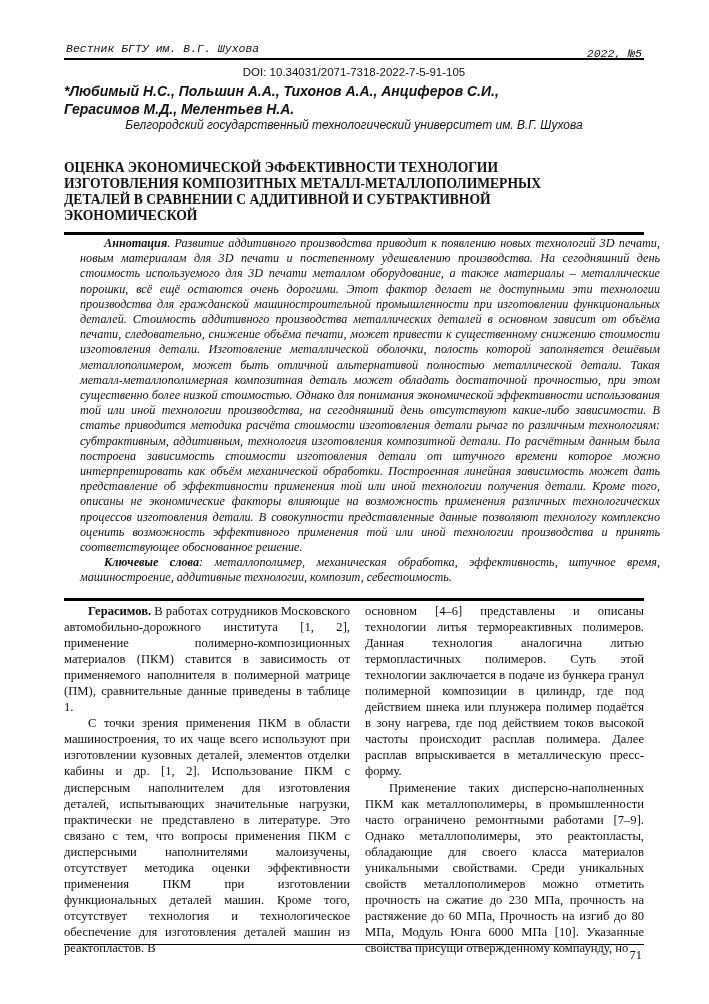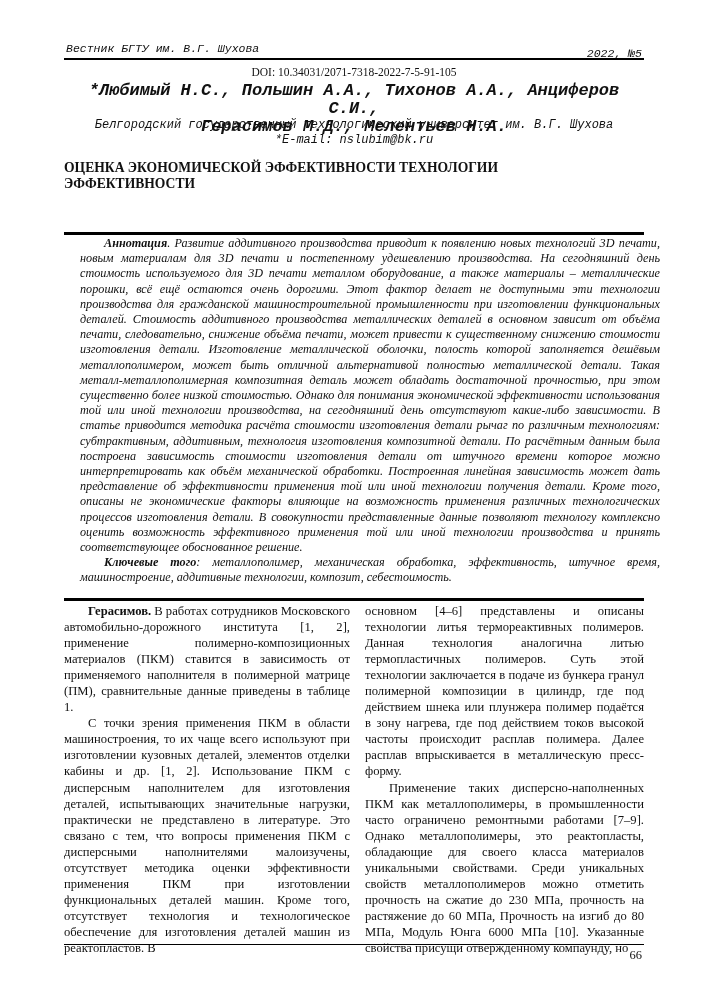--- a/index.html
+++ b/index.html
@@ -6,25 +6,25 @@
   body { width: 709px; height: 1004px; position: relative; overflow: hidden; color: #111; }
   .page { position: absolute; left: 64px; top: 0; width: 580px; }
 
   .running-head { position: absolute; top: 42px; left: 0; width: 580px; height: 16px;
     font-family: Liberation Mono, monospace; font-style: italic; font-size: 11.5px; }
   .running-head .left { position: absolute; left: 2px; top: 0; }
   .running-head .right { position: absolute; right: 2px; top: 5px; }
   .rule-head { position: absolute; top: 58px; left: 0; width: 580px; height: 2px; background: #000; }
 
   .doi { position: absolute; top: 66px; left: 0; width: 580px; text-align: center;
-    font-family: Liberation Serif, serif; font-size: 11.5px; }
-  .authors { position: absolute; top: 82px; left: 0; width: 580px; text-align: center;
-    font-family: Liberation Mono, monospace; font-style: italic; font-weight: bold; font-size: 17px; line-height: 18px; }
+    font-family: Liberation Sans, sans-serif; font-size: 11.5px; }
+  .authors { position: absolute; top: 82px; left: 0; width: 580px; 
+    font-family: Liberation Sans, sans-serif; font-style: italic; font-weight: bold; font-size: 14px; line-height: 18px; }
   .affil { position: absolute; top: 118px; left: 0; width: 580px; text-align: center;
-    font-family: Liberation Mono, monospace; font-style: italic; font-size: 12px; line-height: 15px; }
+    font-family: Liberation Sans, sans-serif; font-style: italic; font-size: 12px; line-height: 15px; }
 
   .title { position: absolute; top: 160px; left: 0; width: 580px; text-align: left;
     font-family: "Liberation Serif", serif; font-weight: bold; font-size: 13.6px; line-height: 16px; }
   .rule-abs-top { position: absolute; top: 232px; left: 0; width: 580px; height: 3px; background: #000; }
 
   .abstract { position: absolute; top: 236px; left: 16px; width: 580px;
     font-family: "Liberation Serif", serif; font-style: italic; font-size: 12.2px; line-height: 15.2px;
     text-align: justify; }
   .abstract p { margin: 0; text-indent: 24px; }
   .abstract .lead { font-weight: bold; }
@@ -54,42 +54,43 @@
 
   <div class="doi">DOI: 10.34031/2071-7318-2022-7-5-91-105</div>
 
   <div class="authors">
     <div>*Любимый Н.С., Польшин А.А., Тихонов А.А., Анциферов С.И.,</div>
     <div>Герасимов М.Д., Мелентьев Н.А.</div>
   </div>
 
   <div class="affil">
     <div>Белгородский государственный технологический университет им. В.Г. Шухова</div>
-    <div>*E-mail: nslubim@bk.ru</div>
   </div>
 
   <div class="title">
     <div>ОЦЕНКА ЭКОНОМИЧЕСКОЙ ЭФФЕКТИВНОСТИ ТЕХНОЛОГИИ</div>
-    <div>ЭФФЕКТИВНОСТИ</div>
+    <div>ИЗГОТОВЛЕНИЯ КОМПОЗИТНЫХ МЕТАЛЛ-МЕТАЛЛОПОЛИМЕРНЫХ</div>
+    <div>ДЕТАЛЕЙ В СРАВНЕНИИ С АДДИТИВНОЙ И СУБТРАКТИВНОЙ</div>
+    <div>ЭКОНОМИЧЕСКОЙ</div>
   </div>
 
   <div class="rule-abs-top"></div>
 
   <div class="abstract">
     <p><span class="lead">Аннотация</span><span>. Развитие аддитивного производства приводит к появлению новых технологий 3D печати, новым материалам для 3D печати и постепенному удешевлению производства. На сегодняшний день стоимость используемого для 3D печати металлом оборудование, а также материалы – металлические порошки, всё ещё остаются очень дорогими. Этот фактор делает не доступными эти технологии производства для гражданской машиностроительной промышленности при изготовлении функциональных деталей. Стоимость аддитивного производства металлических деталей в основном зависит от объёма печати, следовательно, снижение объёма печати, может привести к существенному снижению стоимости изготовления детали. Изготовление металлической оболочки, полость которой заполняется дешёвым металлополимером, может быть отличной альтернативой полностью металлической детали. Такая металл-металлополимерная композитная деталь может обладать достаточной прочностью, при этом существенно более низкой стоимостью. Однако для понимания экономической эффективности использования той или иной технологии производства, на сегодняшний день отсутствуют какие-либо зависимости. В статье приводится методика расчёта стоимости изготовления детали рычаг по различным технологиям: субтрактивным, аддитивным, технология изготовления композитной детали. По расчётным данным была построена зависимость стоимости изготовления детали от штучного времени которое можно интерпретировать как объём механической обработки. Построенная линейная зависимость может дать представление об эффективности применения той или иной технологии получения детали. Кроме того, описаны не экономические факторы влияющие на возможность применения различных технологических процессов изготовления детали. В совокупности представленные данные позволяют технологу комплексно оценить возможность эффективного применения той или иной технологии производства и принять соответствующее обоснованное решение.</span></p>
-    <p><span class="lead">Ключевые того</span><span>: металлополимер, механическая обработка, эффективность, штучное время, машиностроение, аддитивные технологии, композит, себестоимость.</span></p>
+    <p><span class="lead">Ключевые слова</span><span>: металлополимер, механическая обработка, эффективность, штучное время, машиностроение, аддитивные технологии, композит, себестоимость.</span></p>
   </div>
 
   <div class="rule-abs-bottom"></div>
 
   <div class="col col-left">
     <p><span class="lead">Герасимов.</span><span> В работах сотрудников Московского автомобильно-дорожного института [1, 2], применение полимерно-композиционных материалов (ПКМ) ставится в зависимость от применяемого наполнителя в полимерной матрице (ПМ), сравнительные данные приведены в таблице 1.</span></p>
     <p>С точки зрения применения ПКМ в области машиностроения, то их чаще всего используют при изготовлении кузовных деталей, элементов отделки кабины и др. [1, 2]. Использование ПКМ с дисперсным наполнителем для изготовления деталей, испытывающих значительные нагрузки, практически не представлено в литературе. Это связано с тем, что вопросы применения ПКМ с дисперсными наполнителями малоизучены, отсутствует методика оценки эффективности применения ПКМ при изготовлении функциональных деталей машин. Кроме того, отсутствует технология и технологическое обеспечение для изготовления деталей машин из реактопластов. В</p>
   </div>
 
   <div class="col col-right">
     <p class="noindent">основном [4–6] представлены и описаны технологии литья термореактивных полимеров. Данная технология аналогична литью термопластичных полимеров. Суть этой технологии заключается в подаче из бункера гранул полимерной композиции в цилиндр, где под действием шнека или плунжера полимер подаётся в зону нагрева, где под действием токов высокой частоты происходит расплав полимера. Далее расплав впрыскивается в металлическую пресс-форму.</p>
     <p>Применение таких дисперсно-наполненных ПКМ как металлополимеры, в промышленности часто ограничено ремонтными работами [7–9]. Однако металлополимеры, это реактопласты, обладающие для своего класса материалов уникальными свойствами. Среди уникальных свойств металлополимеров можно отметить прочность на сжатие до 230 МПа, прочность на растяжение до 60 МПа, Прочность на изгиб до 80 МПа, Модуль Юнга 6000 МПа [10]. Указанные свойства присущи отвержденному компаунду, но</p>
   </div>
 
   <div class="rule-foot"></div>
-  <div class="page-num">66</div>
+  <div class="page-num">71</div>
 </div>
 
 </body></html>

